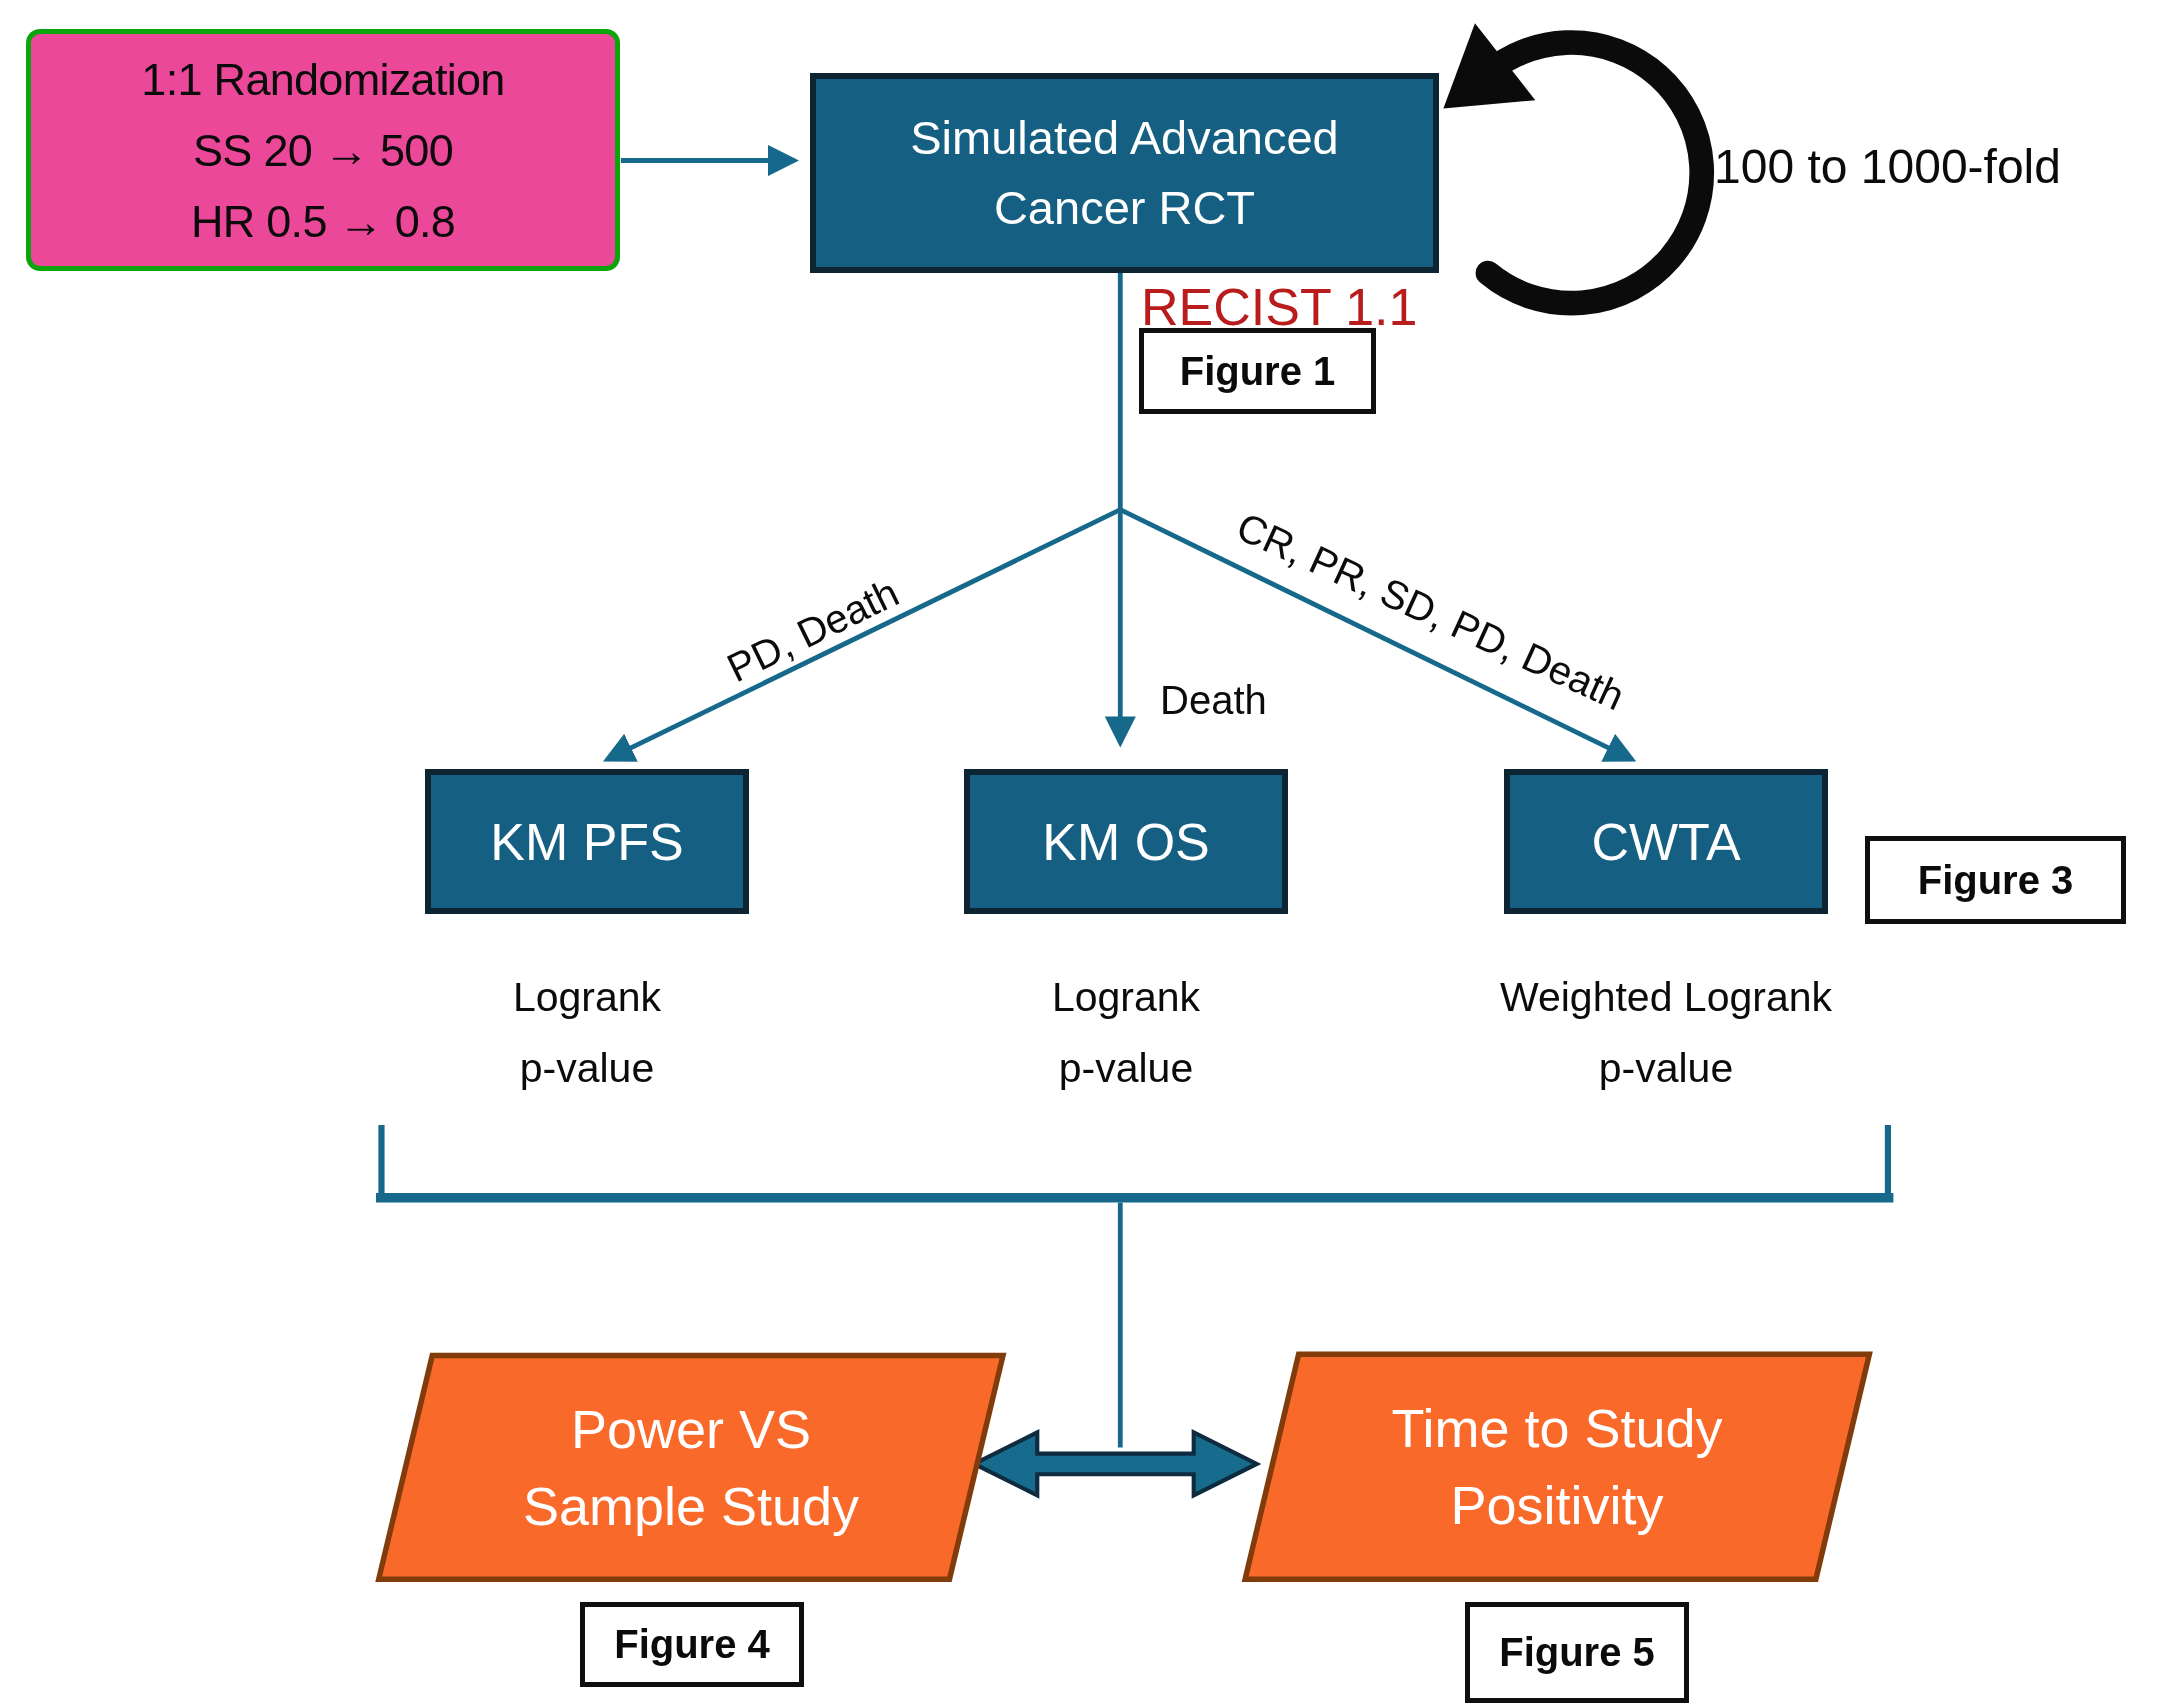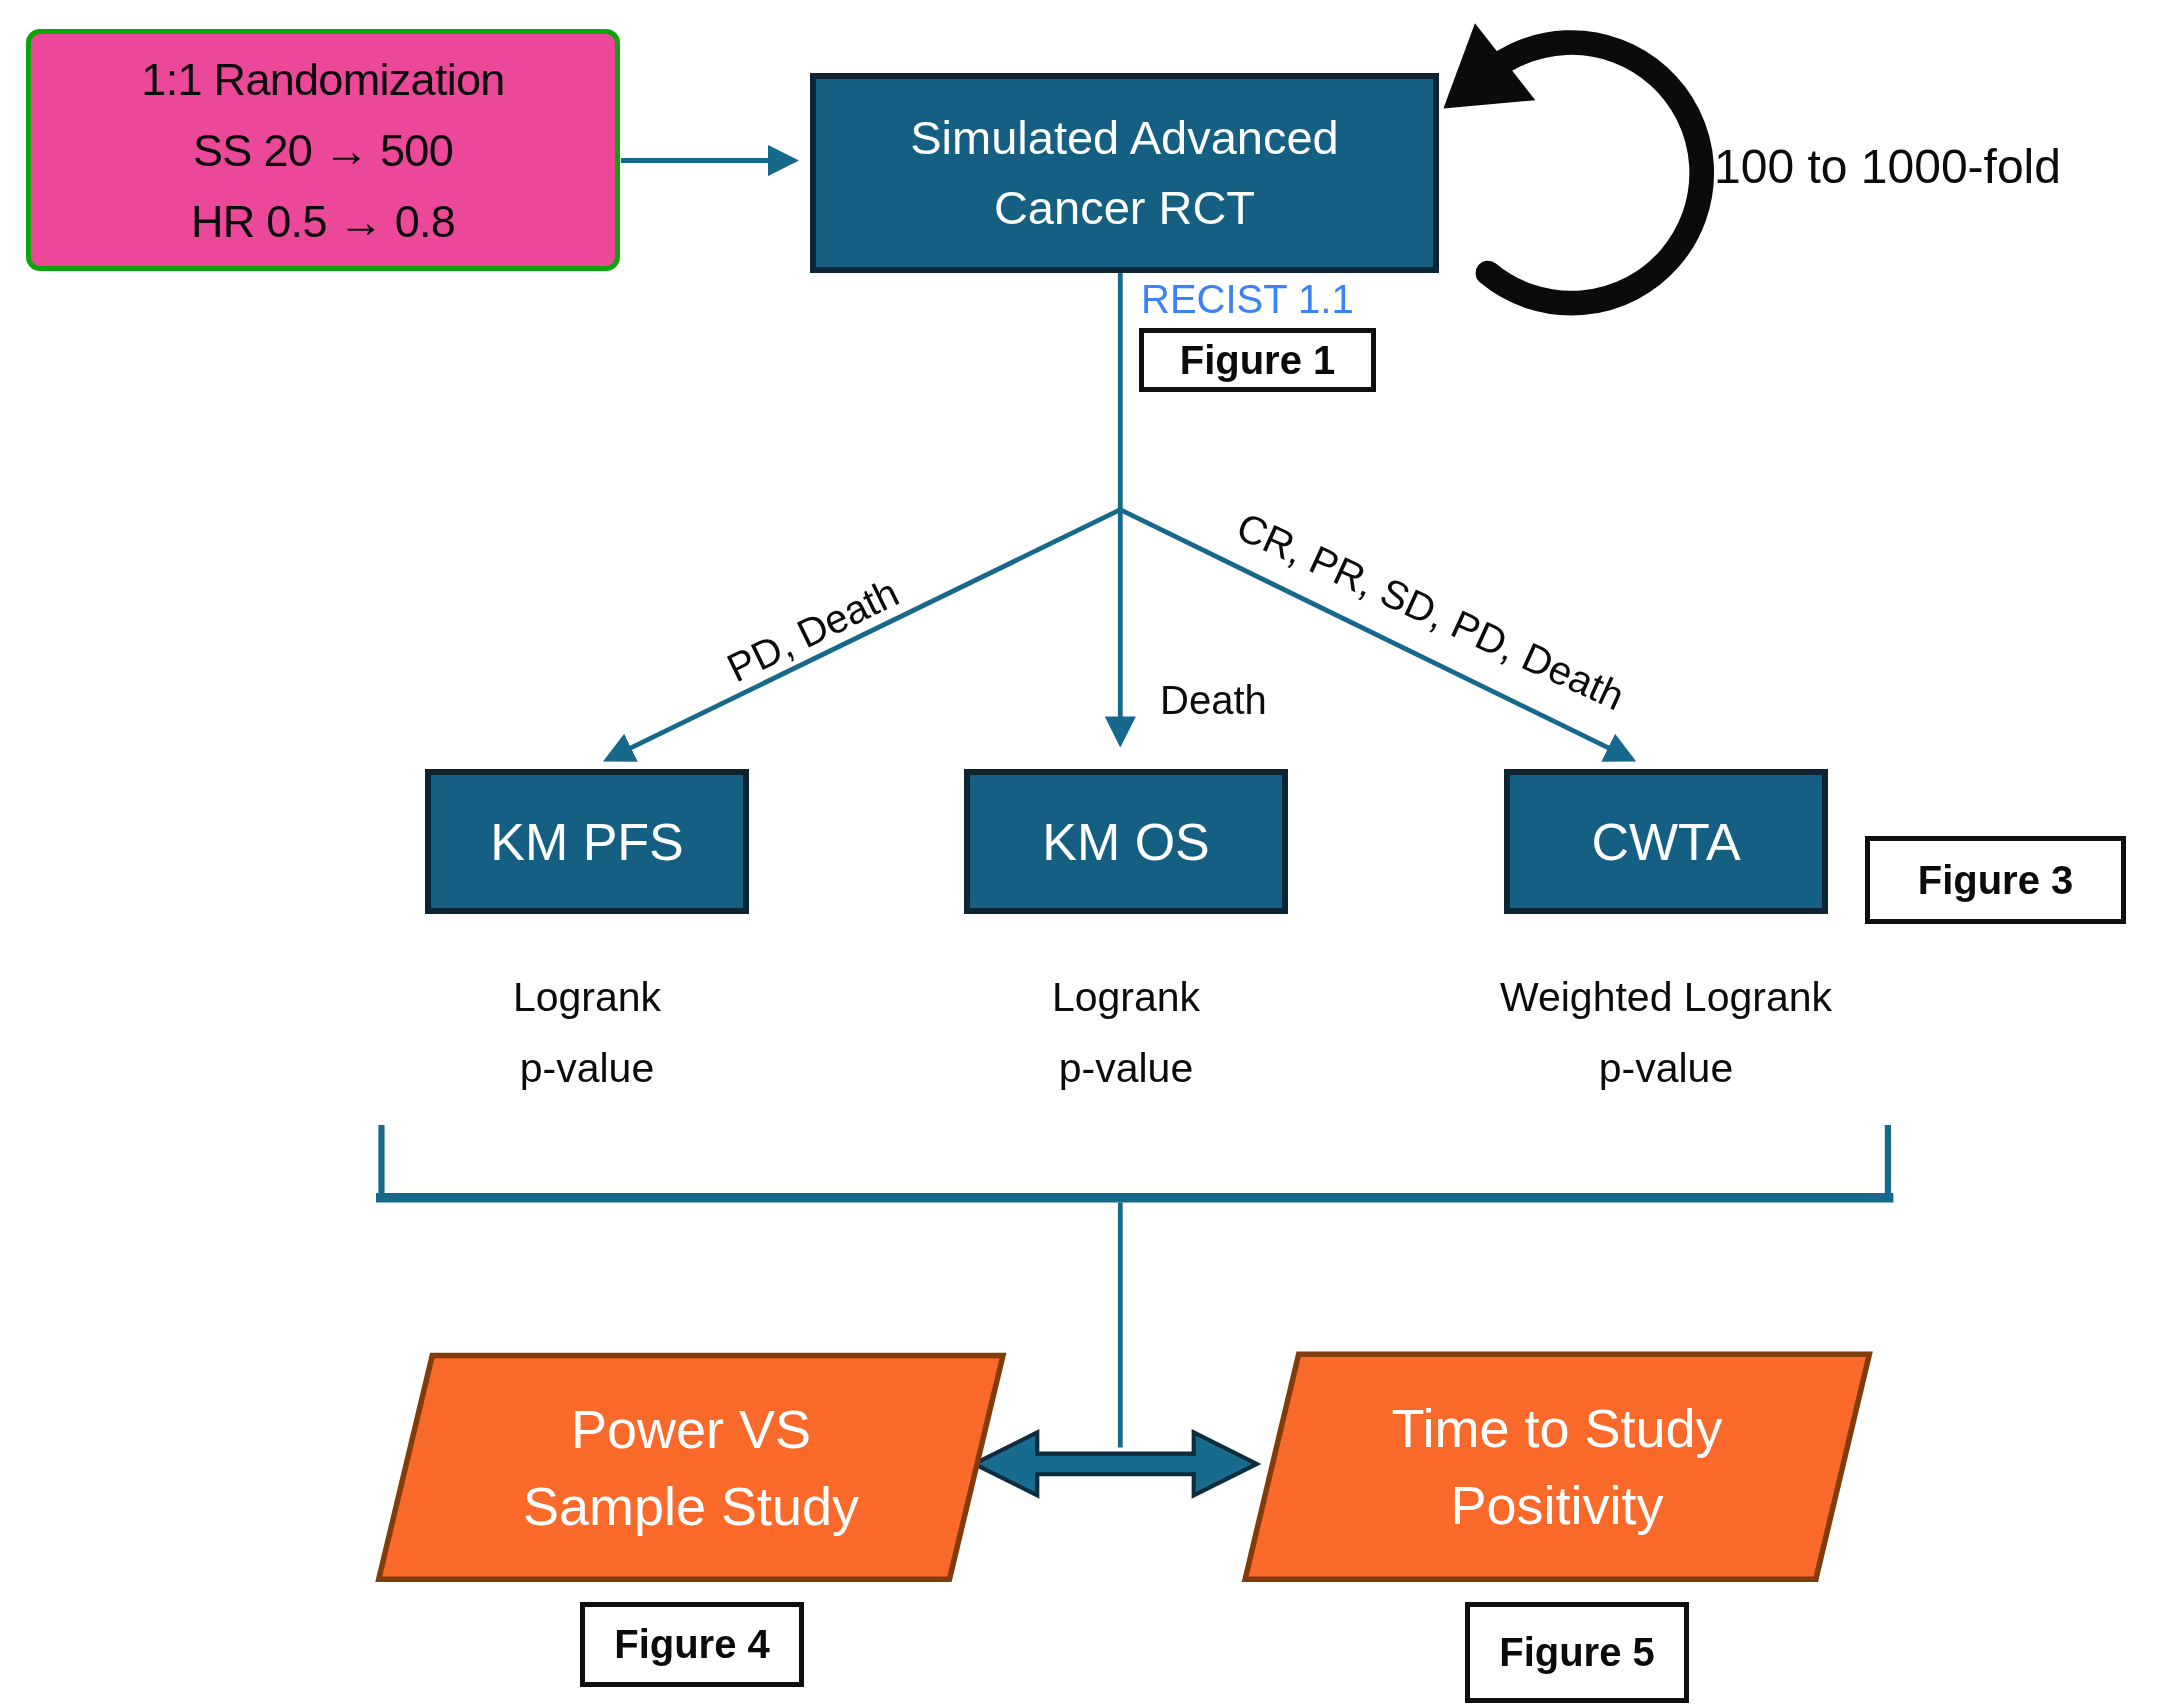--- a/index.html
+++ b/index.html
@@ -7,25 +7,25 @@
   .stage{position:relative;width:2161px;height:1704px;background:#ffffff;overflow:hidden;}
   .layer{position:absolute;left:0;top:0;z-index:0;}
   .abs{position:absolute;z-index:2;box-sizing:border-box;}
   .center-flex{display:flex;flex-direction:column;align-items:center;justify-content:center;text-align:center;}
 
   .params-box{left:26px;top:29px;width:594px;height:242px;border:5.5px solid #0BA50B;border-radius:14px;
     background:#ec4899;color:#0b0b0b;font-size:45px;line-height:71px;letter-spacing:-0.7px;}
   .rct-box{left:810px;top:73px;width:629px;height:200px;background:#156082;border:6.2px solid #0D2433;
     color:#ffffff;font-size:47px;line-height:70px;}
   .loop-label{left:1714px;top:139px;width:453px;font-size:48px;color:#0b0b0b;text-align:left;}
-  .recist{left:1141px;top:277px;font-size:40px;color:#3b82f6;}
+  .recist{left:1141px;top:277px;font-size:52px;color:#b91c1c;}
 
   .figbox{border:5.5px solid #0f0f0f;background:#ffffff;color:#0b0b0b;font-weight:bold;font-size:40px;
     display:flex;align-items:center;justify-content:center;}
-  .fig1{left:1139px;top:328px;width:237px;height:64px;}
+  .fig1{left:1139px;top:328px;width:237px;height:86px;}
   .fig3{left:1865px;top:836px;width:261px;height:88px;}
   .fig4{left:580px;top:1602px;width:224px;height:85px;}
   .fig5{left:1465px;top:1602px;width:224px;height:101px;}
 
   .blabel{font-size:40px;color:#0b0b0b;white-space:nowrap;}
   .blabel-left{left:676px;top:608px;width:274px;text-align:center;transform:rotate(-26deg);}
   .blabel-center{left:1160px;top:678px;}
   .blabel-right{left:1139px;top:589px;width:583px;text-align:center;transform:rotate(24.5deg);}
 
   .outcome-box{top:769px;width:324px;height:145px;background:#156082;border:6.2px solid #0D2433;

